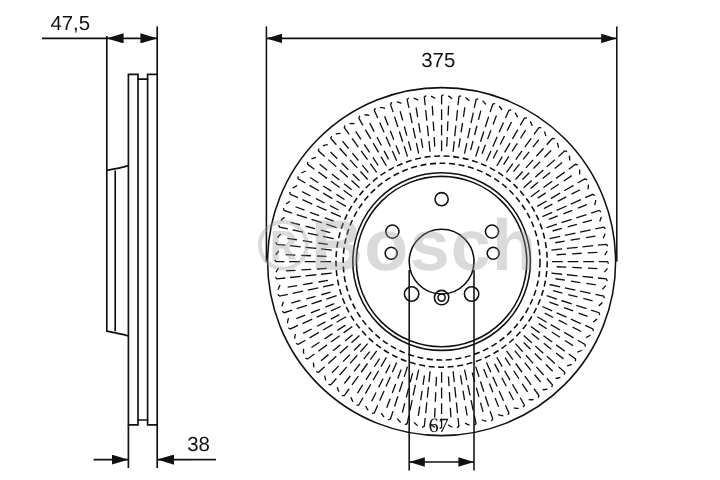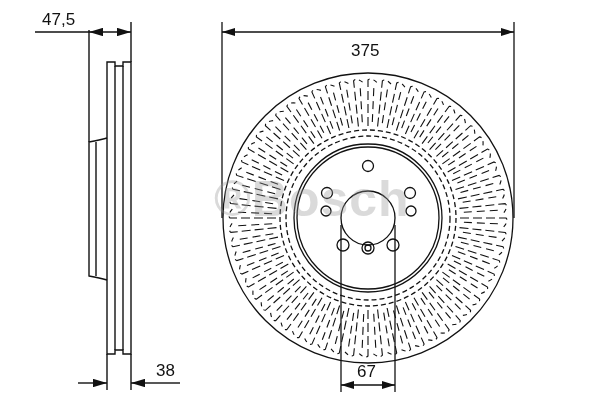--- a/index.html
+++ b/index.html
@@ -1,19 +1,19 @@
 <!DOCTYPE html>
 <html><head>
   <meta charset="utf-8">
   <style>
     html, body { margin: 0; padding: 0; background: #ffffff; }
     body { width: 600px; height: 400px; position: relative; overflow: hidden; font-family: "Liberation Sans", sans-serif; }
     #drawing { position: absolute; left: 0; top: 0; width: 600px; height: 400px; }
     .dim-label { position: absolute; font-family: "Liberation Sans", sans-serif; font-size: 17px; color: #111; line-height: 1; white-space: nowrap; }
-    .watermark { position: absolute; font-family: "Liberation Sans", sans-serif; font-weight: bold; font-size: 50px; color: rgba(150,150,150,0.35); letter-spacing: 1px; white-space: nowrap; }
+    .watermark { position: absolute; font-family: "Liberation Sans", sans-serif; font-weight: bold; font-size: 60px; color: rgba(150,150,150,0.35); letter-spacing: 1px; white-space: nowrap; }
   </style>
 </head>
 <body>
 
 <svg id="drawing" viewBox="0 0 600 400" xmlns="http://www.w3.org/2000/svg">
   <defs>
     <marker id="arr" viewBox="0 0 10 6" refX="10" refY="3" markerWidth="10" markerHeight="6" orient="auto-start-reverse">
       <path d="M0,0 L10,3 L0,6 z" fill="#111"></path>
     </marker>
   </defs>
@@ -196,13 +196,13 @@
   </g>
 </svg>
 
 <div class="watermark" style="left:214px; top:170px;">
   <span>®</span><span>Bosch</span>
 </div>
 
 <div class="dim-label" style="left:42px; top:11px;">47,5</div>
 <div class="dim-label" style="left:351px; top:10px;margin-top:32px;">375</div>
 <div class="dim-label" style="left:156px; top:362px;">38</div>
-<div class="dim-label" style="left:357px; top:363px;">67</div>
+<div class="dim-label" style="left:357px; top:346px;font-family:Liberation Serif, serif;">67</div>
 
 </body></html>

